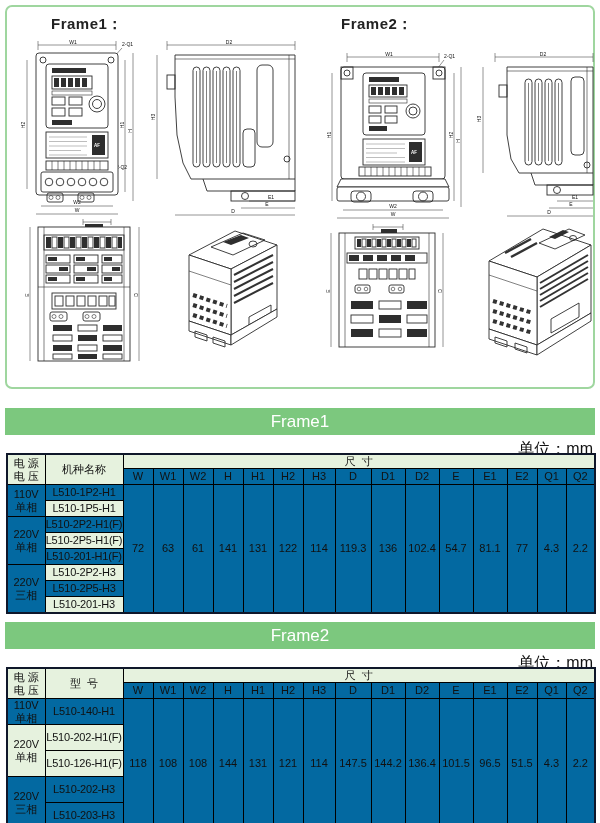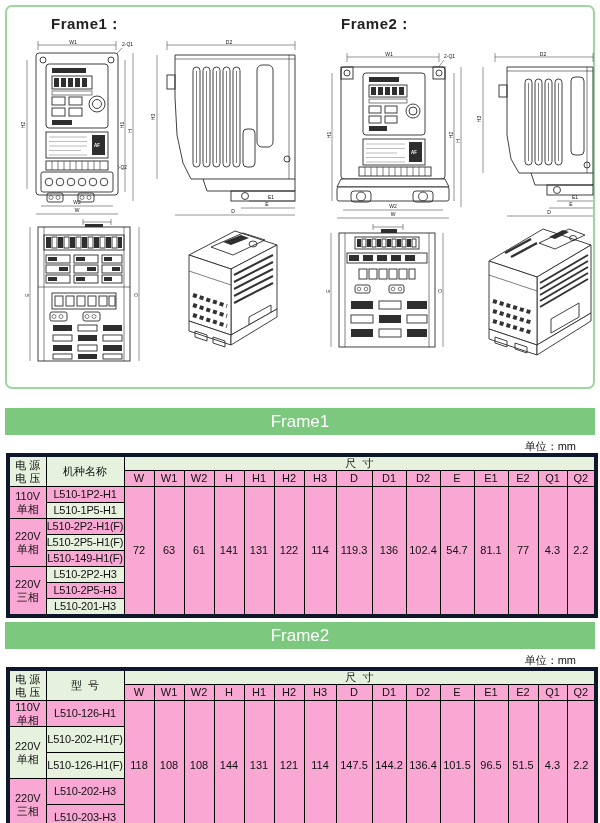--- a/index.html
+++ b/index.html
@@ -18,26 +18,26 @@
   .dk{fill:#2e2e2e;stroke:none;}
   .dim{stroke:#3a3a3a;stroke-width:.55;fill:none;}
   .hatch{stroke:#7a7a7a;stroke-width:.5;}
   .dls{font-size:5px;fill:#111;font-family:"Liberation Sans",sans-serif;}
   .wt{font-size:4.5px;fill:#fff;font-family:"Liberation Sans",sans-serif;font-weight:bold;}
 
   
   .bar{position:absolute;left:5px;width:590px;height:27px;background:#7cc87e;
        color:#fff;font-size:17px;text-align:center;line-height:27px;}
   .bar1{top:408px;} .bar2{top:622px;text-align:center;}
-  .unit{position:absolute;right:24px;font-size:11px;color:#111;}
+  .unit{position:absolute;right:7px;font-size:16px;color:#111;}
   .unit1{top:439px;} .unit2{top:653px;}
 
   
   table.dim{position:absolute;left:6px;width:588px;border-collapse:collapse;
-            table-layout:fixed;border:4px solid #0f172a;background:#f9a8d4;}
+            table-layout:fixed;border:2px solid #0f172a;background:#0369a1;}
   .t1{top:453px;} .t2{top:667px;}
   table.dim td{border:1px solid #000;text-align:center;vertical-align:middle;
                padding:0;overflow:hidden;font-size:11px;line-height:1.12;}
   td.gh{background:#e6f2de;}
   td.sh{background:#e6f2de;}
   td.pre{white-space:pre-line;}
   td.sizeh{white-space:pre;background:#e6f2de;}
   tr.h1 td{height:13px;}
   tr.h2 td{height:15px;}
   .t1 tr.r td{height:15px;}
@@ -540,21 +540,21 @@
       </tr>
   <tr class="r">
     <td rowspan="3" class="pre">220V
 单相</td>
     <td class="m">L510-2P2-H1(F)</td>
   </tr>
   <tr class="r">
         <td class="m sh">L510-2P5-H1(F)</td>
       </tr>
   <tr class="r">
-        <td class="m">L510-149-H1(F)</td>
+        <td class="m">L510-201-H1(F)</td>
       </tr>
   <tr class="r">
     <td rowspan="3" class="pre">220V
 三相</td>
     <td class="m sh">L510-2P2-H3</td>
   </tr>
   <tr class="r">
         <td class="m">L510-2P5-H3</td>
       </tr>
   <tr class="r">
@@ -606,21 +606,21 @@
     <td>D2</td>
     <td>E</td>
     <td>E1</td>
     <td>E2</td>
     <td>Q1</td>
     <td>Q2</td>
   </tr>
   <tr class="r">
     <td class="pre">110V
 单相</td>
-    <td class="m">L510-126-H1</td>
+    <td class="m">L510-140-H1</td>
     <td rowspan="5" class="v">118</td>
     <td rowspan="5" class="v">108</td>
     <td rowspan="5" class="v">108</td>
     <td rowspan="5" class="v">144</td>
     <td rowspan="5" class="v">131</td>
     <td rowspan="5" class="v">121</td>
     <td rowspan="5" class="v">114</td>
     <td rowspan="5" class="v">147.5</td>
     <td rowspan="5" class="v">144.2</td>
     <td rowspan="5" class="v">136.4</td>

